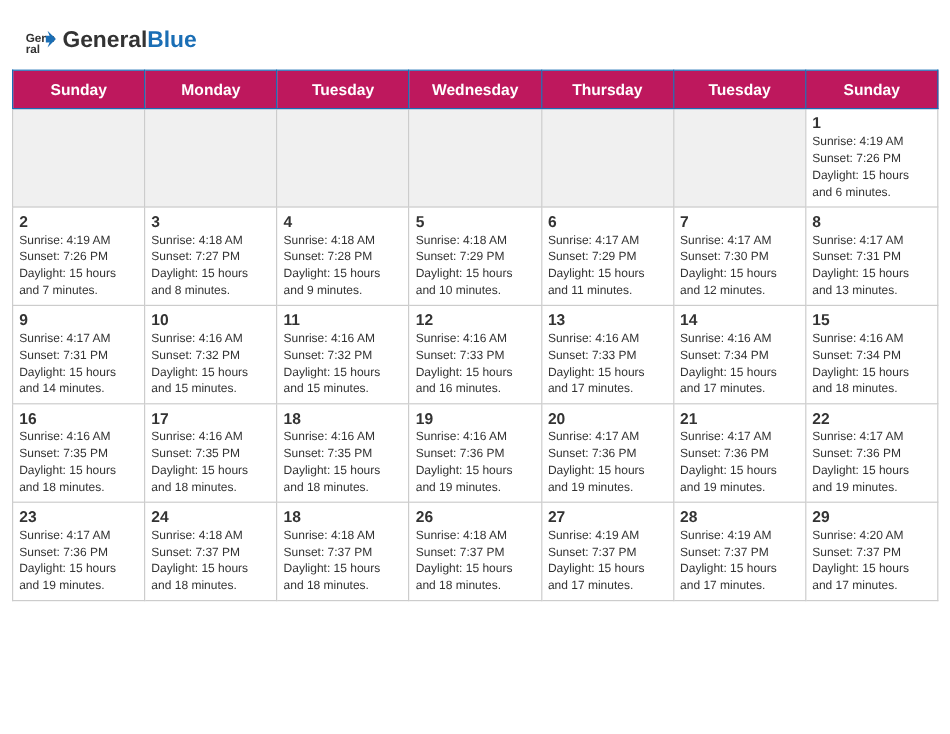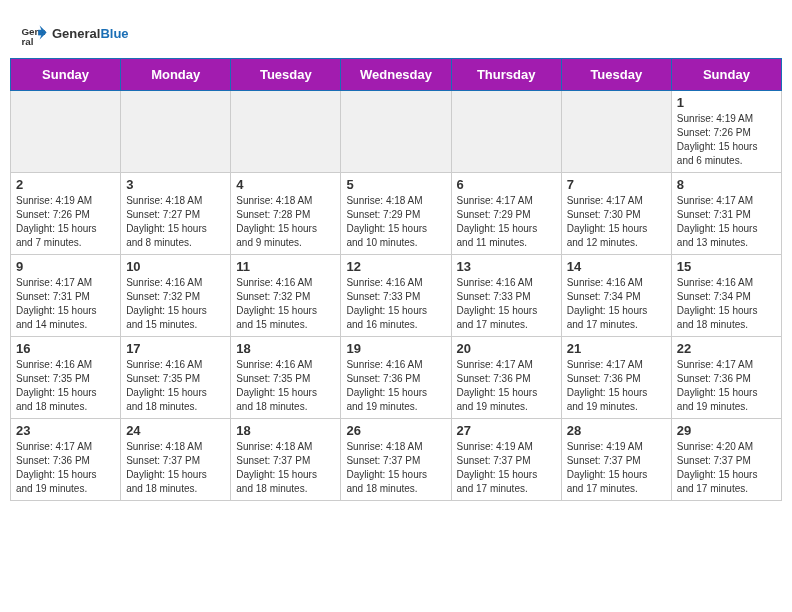--- a/index.html
+++ b/index.html
@@ -36,21 +36,21 @@
     .location-title {
       font-size: 16px;
       color: #555;
     }
     .calendar-table {
       width: 100%;
       border-collapse: collapse;
       table-layout: fixed;
     }
     .calendar-table thead th {
-      background: #a21caf;
+      background: #be185d;
       color: #fff;
       font-size: 13px;
       font-weight: bold;
       padding: 8px 4px;
       border: 1px solid #1a6eb5;
       text-align: center;
     }
     .calendar-table tbody td {
       border: 1px solid #ccc;
       vertical-align: top;
@@ -84,21 +84,21 @@
 
 <div class="header-area">
   <div class="logo">
     <svg class="logo-icon" viewBox="0 0 40 40">
       <text x="2" y="22" font-size="14" font-weight="bold" fill="#333">Gene</text>
       <text x="2" y="35" font-size="14" font-weight="bold" fill="#333">ral</text>
       <polygon points="28,8 38,18 28,28 32,18" fill="#1a6eb5"></polygon>
       <rect x="26" y="14" width="6" height="8" fill="#1a6eb5"></rect>
     </svg>
     <div>
-      <div style="font-size:13px;font-weight:bold;line-height:1.1;">
+      <div style="font-size:19px;font-weight:bold;line-height:1.1;">
         <span style="color:#333;">General</span><span style="color:#1a6eb5;">Blue</span>
       </div>
     </div>
   </div>
   <div class="title-area">
     <div class="month-title"></div>
     <div class="location-title"></div>
   </div>
 </div>
 

